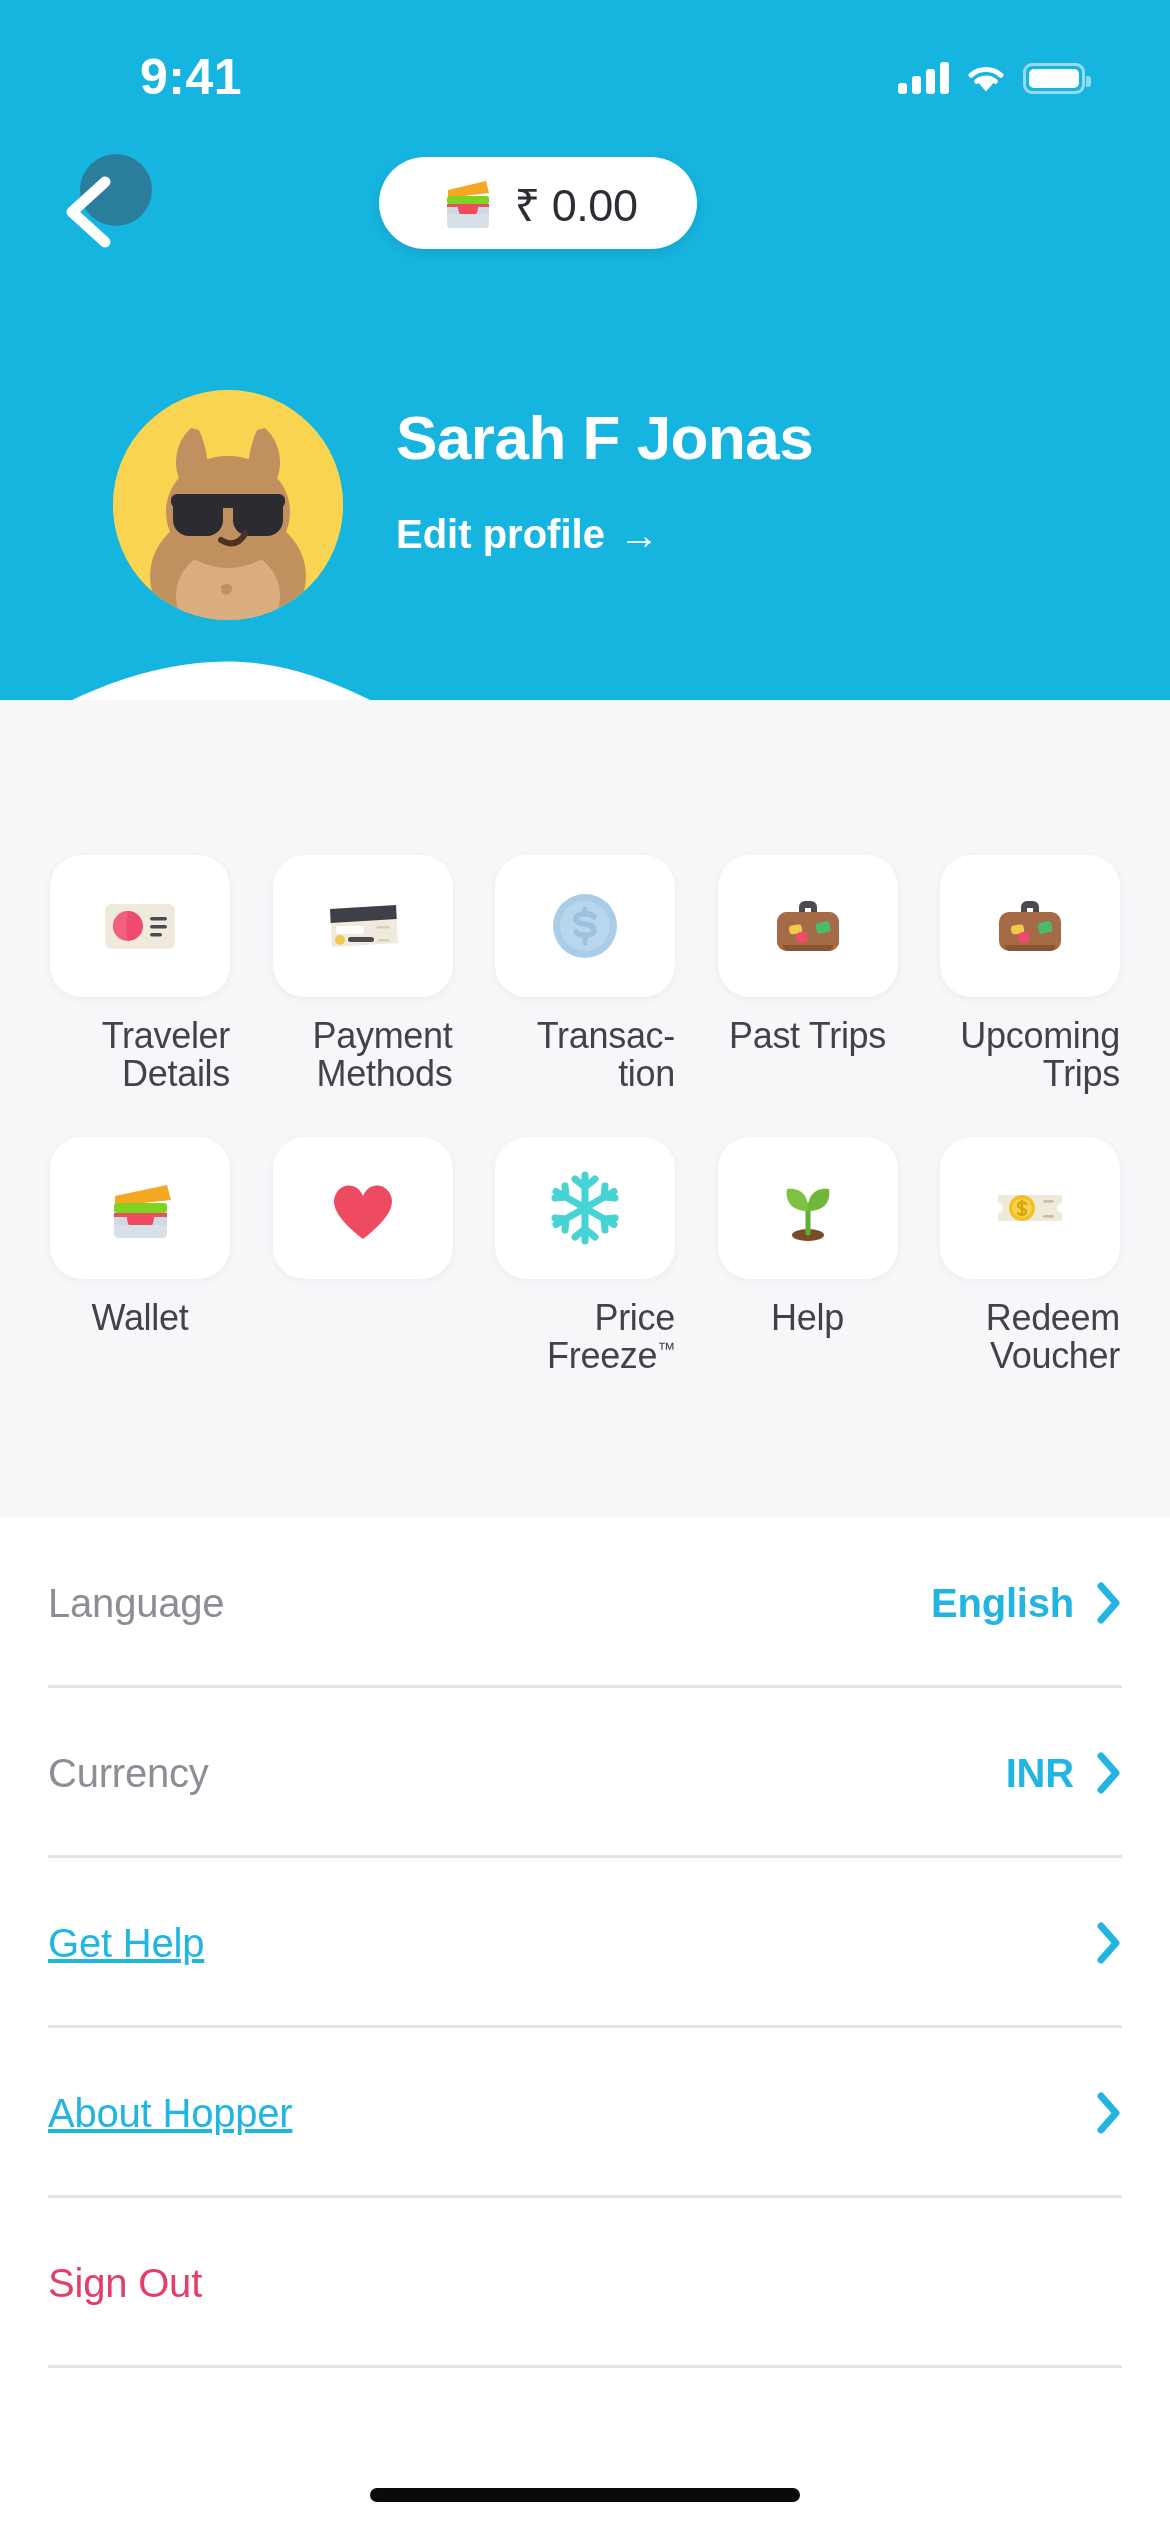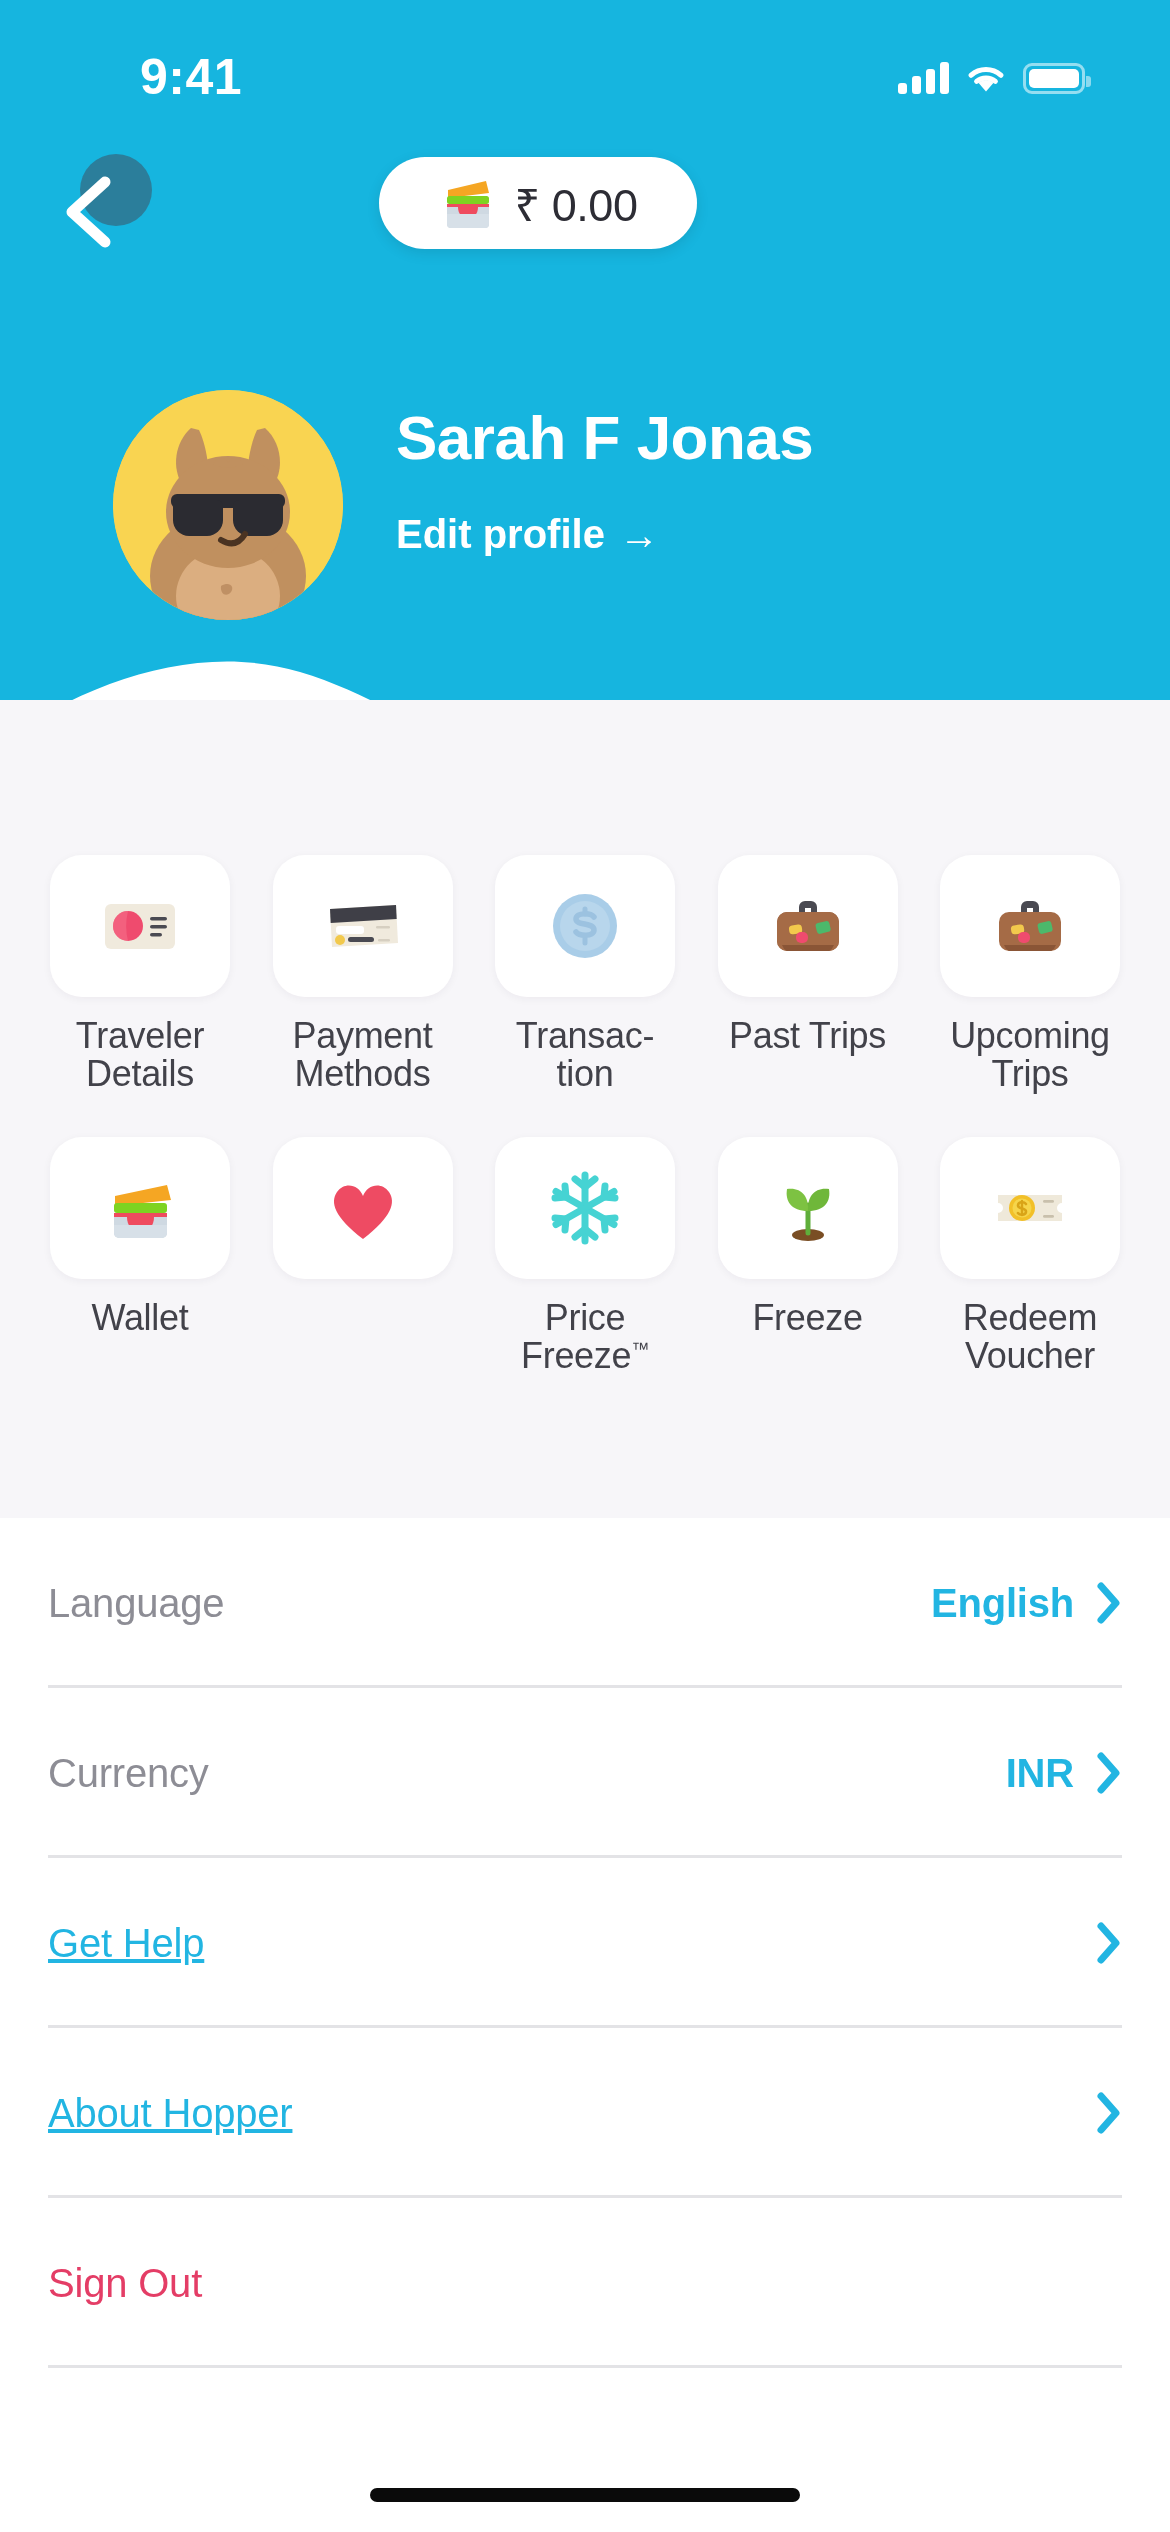--- a/index.html
+++ b/index.html
@@ -81,21 +81,21 @@
   .grid { position:absolute; top:155px; left:0; width:1170px; display:flex; flex-direction:column; gap:44px; }
   .grow { display:flex; justify-content:space-between; padding:0 50px; }
   .cell { width:180px; display:flex; flex-direction:column; align-items:center; cursor:pointer; }
   .tile {
     width:180px; height:142px; background:#ffffff; border-radius:32px;
     display:flex; align-items:center; justify-content:center;
     box-shadow:0 2px 8px rgba(30,20,60,.05);
   }
   .tile svg { display:block; }
   .clabel {
-    margin-top:20px; text-align:center; font-size:36px; color:#42424a; line-height:1.06; letter-spacing:-0.3px;
+    margin-top:20px; text-align:right; font-size:36px; color:#42424a; line-height:1.06; letter-spacing:-0.3px;
   }
   .clabel sup { font-size:18px; vertical-align:super; }
 
   
   .list { position:absolute; top:1518px; left:0; width:1170px; background:#ffffff; z-index:2; }
   .lrow {
     position:relative; height:170px; display:flex; align-items:center;
     justify-content:space-between; padding:0 48px; cursor:pointer;
   }
   .lrow::after {
@@ -329,21 +329,21 @@
 
         <div class="cell">
           <div class="tile">
             <svg width="90" height="90" viewBox="0 0 90 90" xmlns="http://www.w3.org/2000/svg">
               <ellipse cx="45" cy="72" rx="16" ry="6" fill="#7A4E24"></ellipse>
               <path d="M45 70 V42" stroke="#5FAE3A" stroke-width="5" stroke-linecap="round"></path>
               <path d="M45 48 C28 48 22 38 24 26 C38 24 46 33 45 48 Z" fill="#7DC242"></path>
               <path d="M45 48 C62 48 68 38 66 26 C52 24 44 33 45 48 Z" fill="#6FB73A"></path>
             </svg>
           </div>
-          <div class="clabel">Freeze</div>
+          <div class="clabel">Help</div>
         </div>
 
         <div class="cell">
           <div class="tile">
             <svg width="90" height="90" viewBox="0 0 90 90" xmlns="http://www.w3.org/2000/svg">
               <path d="M13 32 h64 v8 a5 5 0 0 0 0 10 v8 H13 v-8 a5 5 0 0 0 0 -10 Z" fill="#EFE9DA"></path>
               <circle cx="37" cy="45" r="13" fill="#F2C028"></circle>
               <circle cx="37" cy="45" r="9.5" fill="#F6D54B"></circle>
               <path d="M37 38 v14" stroke="#D9A417" stroke-width="2.4" stroke-linecap="round"></path>
               <path d="M41 41 c-2 -2.6 -8 -2.6 -8 1.5 c0 4 8 2 8 6 c0 4 -6 4 -8 1.6" stroke="#D9A417" stroke-width="2.6" fill="none" stroke-linecap="round"></path>

